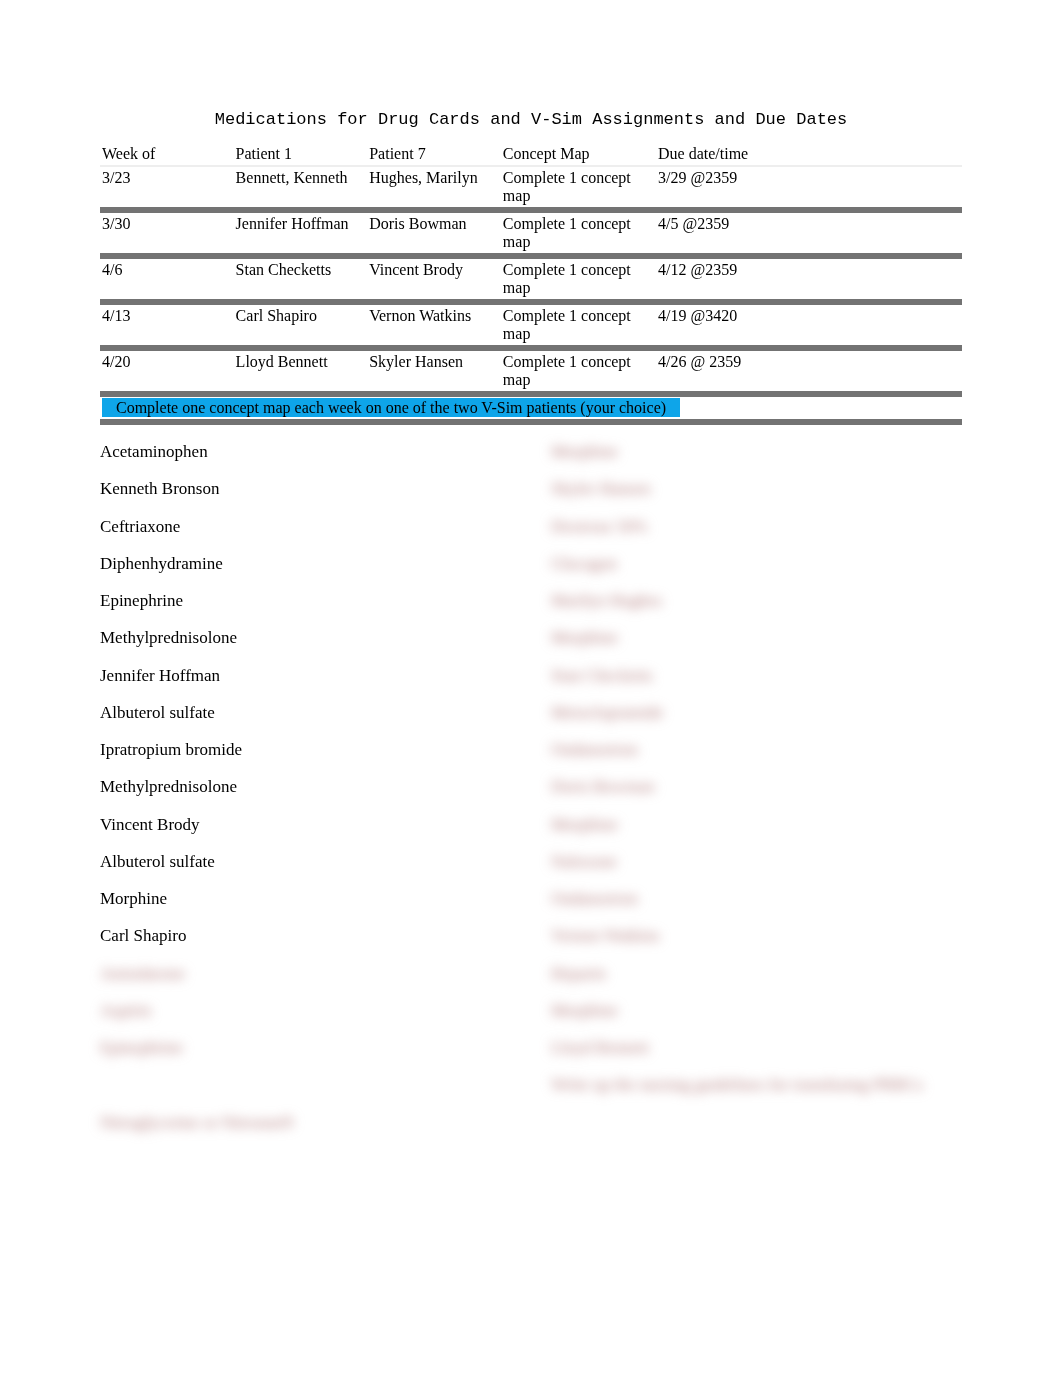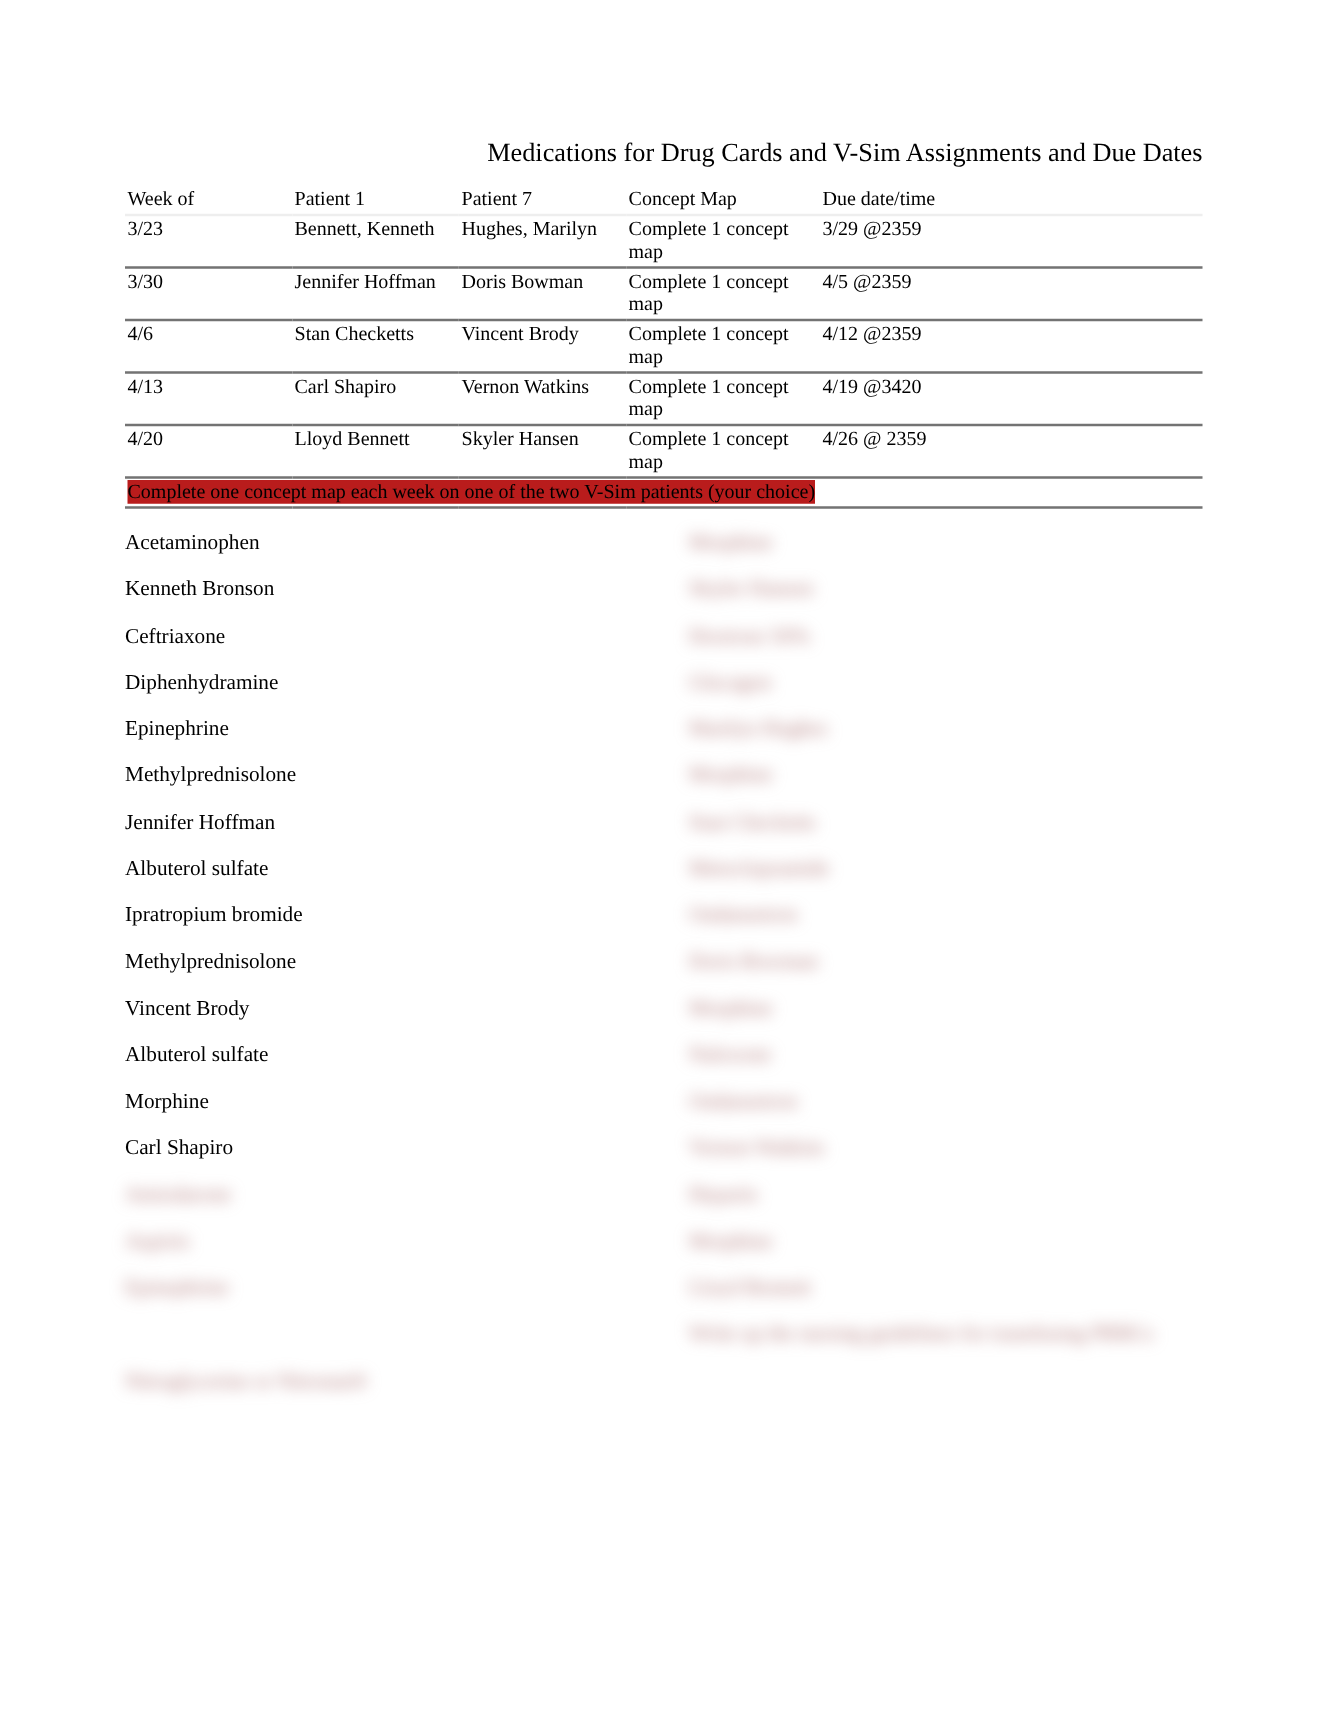--- a/index.html
+++ b/index.html
@@ -11,53 +11,54 @@
     font-size: 16px;
     color: #000;
     width: 1062px;
     height: 1377px;
     position: relative;
   }
   .page {
     padding: 110px 100px 60px 100px;
   }
   .doc-title {
-    text-align: right;
+    text-align: center;
     margin-bottom: 14px;
-    font-size: 21px;
+    font-size: 17px;
+    font-family: Liberation Mono, monospace;
   }
   table.schedule {
     border-collapse: collapse;
     width: 100%;
     table-layout: fixed;
   }
   table.schedule td, table.schedule th {
     text-align: left;
     vertical-align: top;
     padding: 2px 6px 2px 2px;
     font-weight: normal;
     font-size: 16px;
-    border-bottom: 2px solid #737373;
+    border-bottom: 6px solid #737373;
   }
   table.schedule th {
     border-bottom: 2px solid #eee;
     margin-top: 28px;
   }
   .col-week   { width: 15.5%; }
   .col-p1     { width: 15.5%; }
   .col-p2     { width: 15.5%; }
   .col-cmap   { width: 18%; }
   .col-due    { width: 35.5%; }
   .highlight-row td {
     padding: 2px 2px;
     border-bottom: none;
   }
   .highlight {
-    background: #b91c1c;
-    padding: 1px 0;
+    background: #0ea5e9;
+    padding: 1px 14px;
   }
   .columns {
     display: flex;
     gap: 40px;
     margin-top: 16px;
   }
   .col {
     flex: 1;
     min-width: 0;
   }

